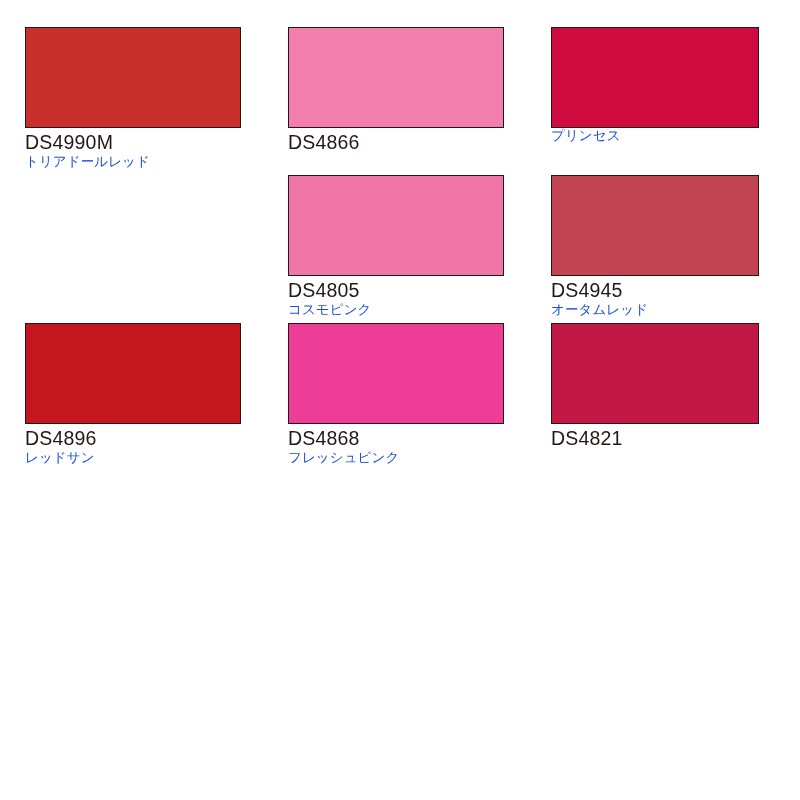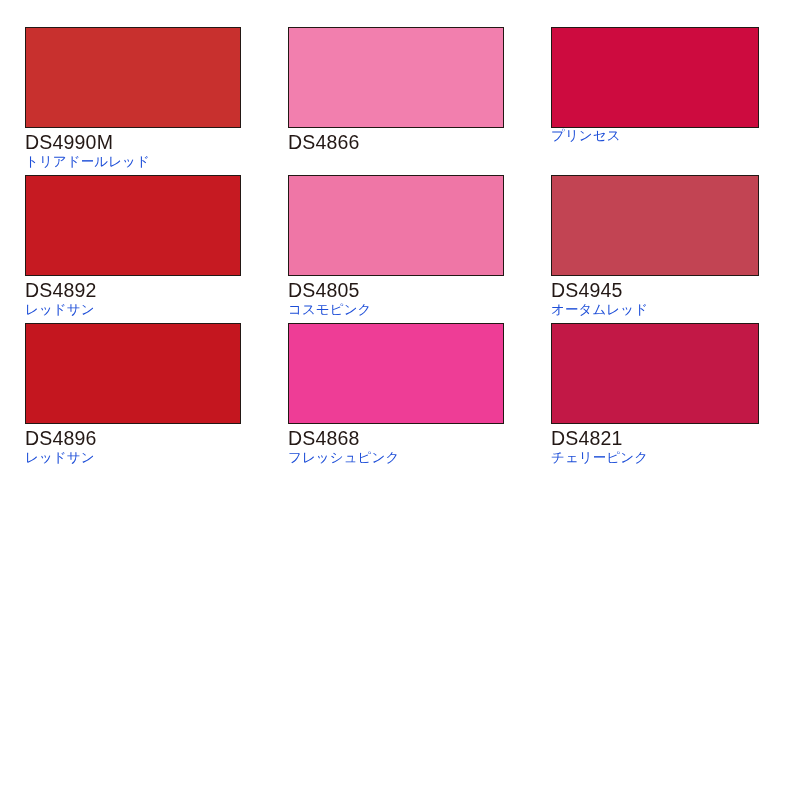--- a/index.html
+++ b/index.html
@@ -88,25 +88,20 @@
         <span class="swatch-name">トリアドールレッド</span>
       </div>
       <div class="swatch-cell col-1 row-0">
         <div class="swatch-chip" style="background-color: rgb(242, 127, 174); border-color: rgb(35, 24, 21);"></div>
         <span class="swatch-code">DS4866</span>
       </div>
       <div class="swatch-cell col-2 row-0">
         <div class="swatch-chip" style="background-color: rgb(205, 11, 63); border-color: rgb(35, 24, 21);"></div>
         <span class="swatch-name">プリンセス</span>
       </div>
-      <div class="swatch-cell col-0 row-1">
-        <div class="swatch-chip" style="background-color: rgb(198, 26, 34); border-color: rgb(35, 24, 21);"></div>
-        <span class="swatch-code">DS4892</span>
-        <span class="swatch-name">レッドサン</span>
-      </div>
       <div class="swatch-cell col-1 row-1">
         <div class="swatch-chip" style="background-color: rgb(239, 118, 166); border-color: rgb(35, 24, 21);"></div>
         <span class="swatch-code">DS4805</span>
         <span class="swatch-name">コスモピンク</span>
       </div>
       <div class="swatch-cell col-2 row-1">
         <div class="swatch-chip" style="background-color: rgb(194, 68, 83); border-color: rgb(35, 24, 21);"></div>
         <span class="swatch-code">DS4945</span>
         <span class="swatch-name">オータムレッド</span>
       </div>
@@ -116,16 +111,15 @@
         <span class="swatch-name">レッドサン</span>
       </div>
       <div class="swatch-cell col-1 row-2">
         <div class="swatch-chip" style="background-color: rgb(238, 61, 150); border-color: rgb(35, 24, 21);"></div>
         <span class="swatch-code">DS4868</span>
         <span class="swatch-name">フレッシュピンク</span>
       </div>
       <div class="swatch-cell col-2 row-2">
         <div class="swatch-chip" style="background-color: rgb(194, 24, 70); border-color: rgb(35, 24, 21);"></div>
         <span class="swatch-code">DS4821</span>
-        <span class="swatch-name">チェリーピンク</span>
       </div>
     </div>
 </div>
 
 </body></html>

